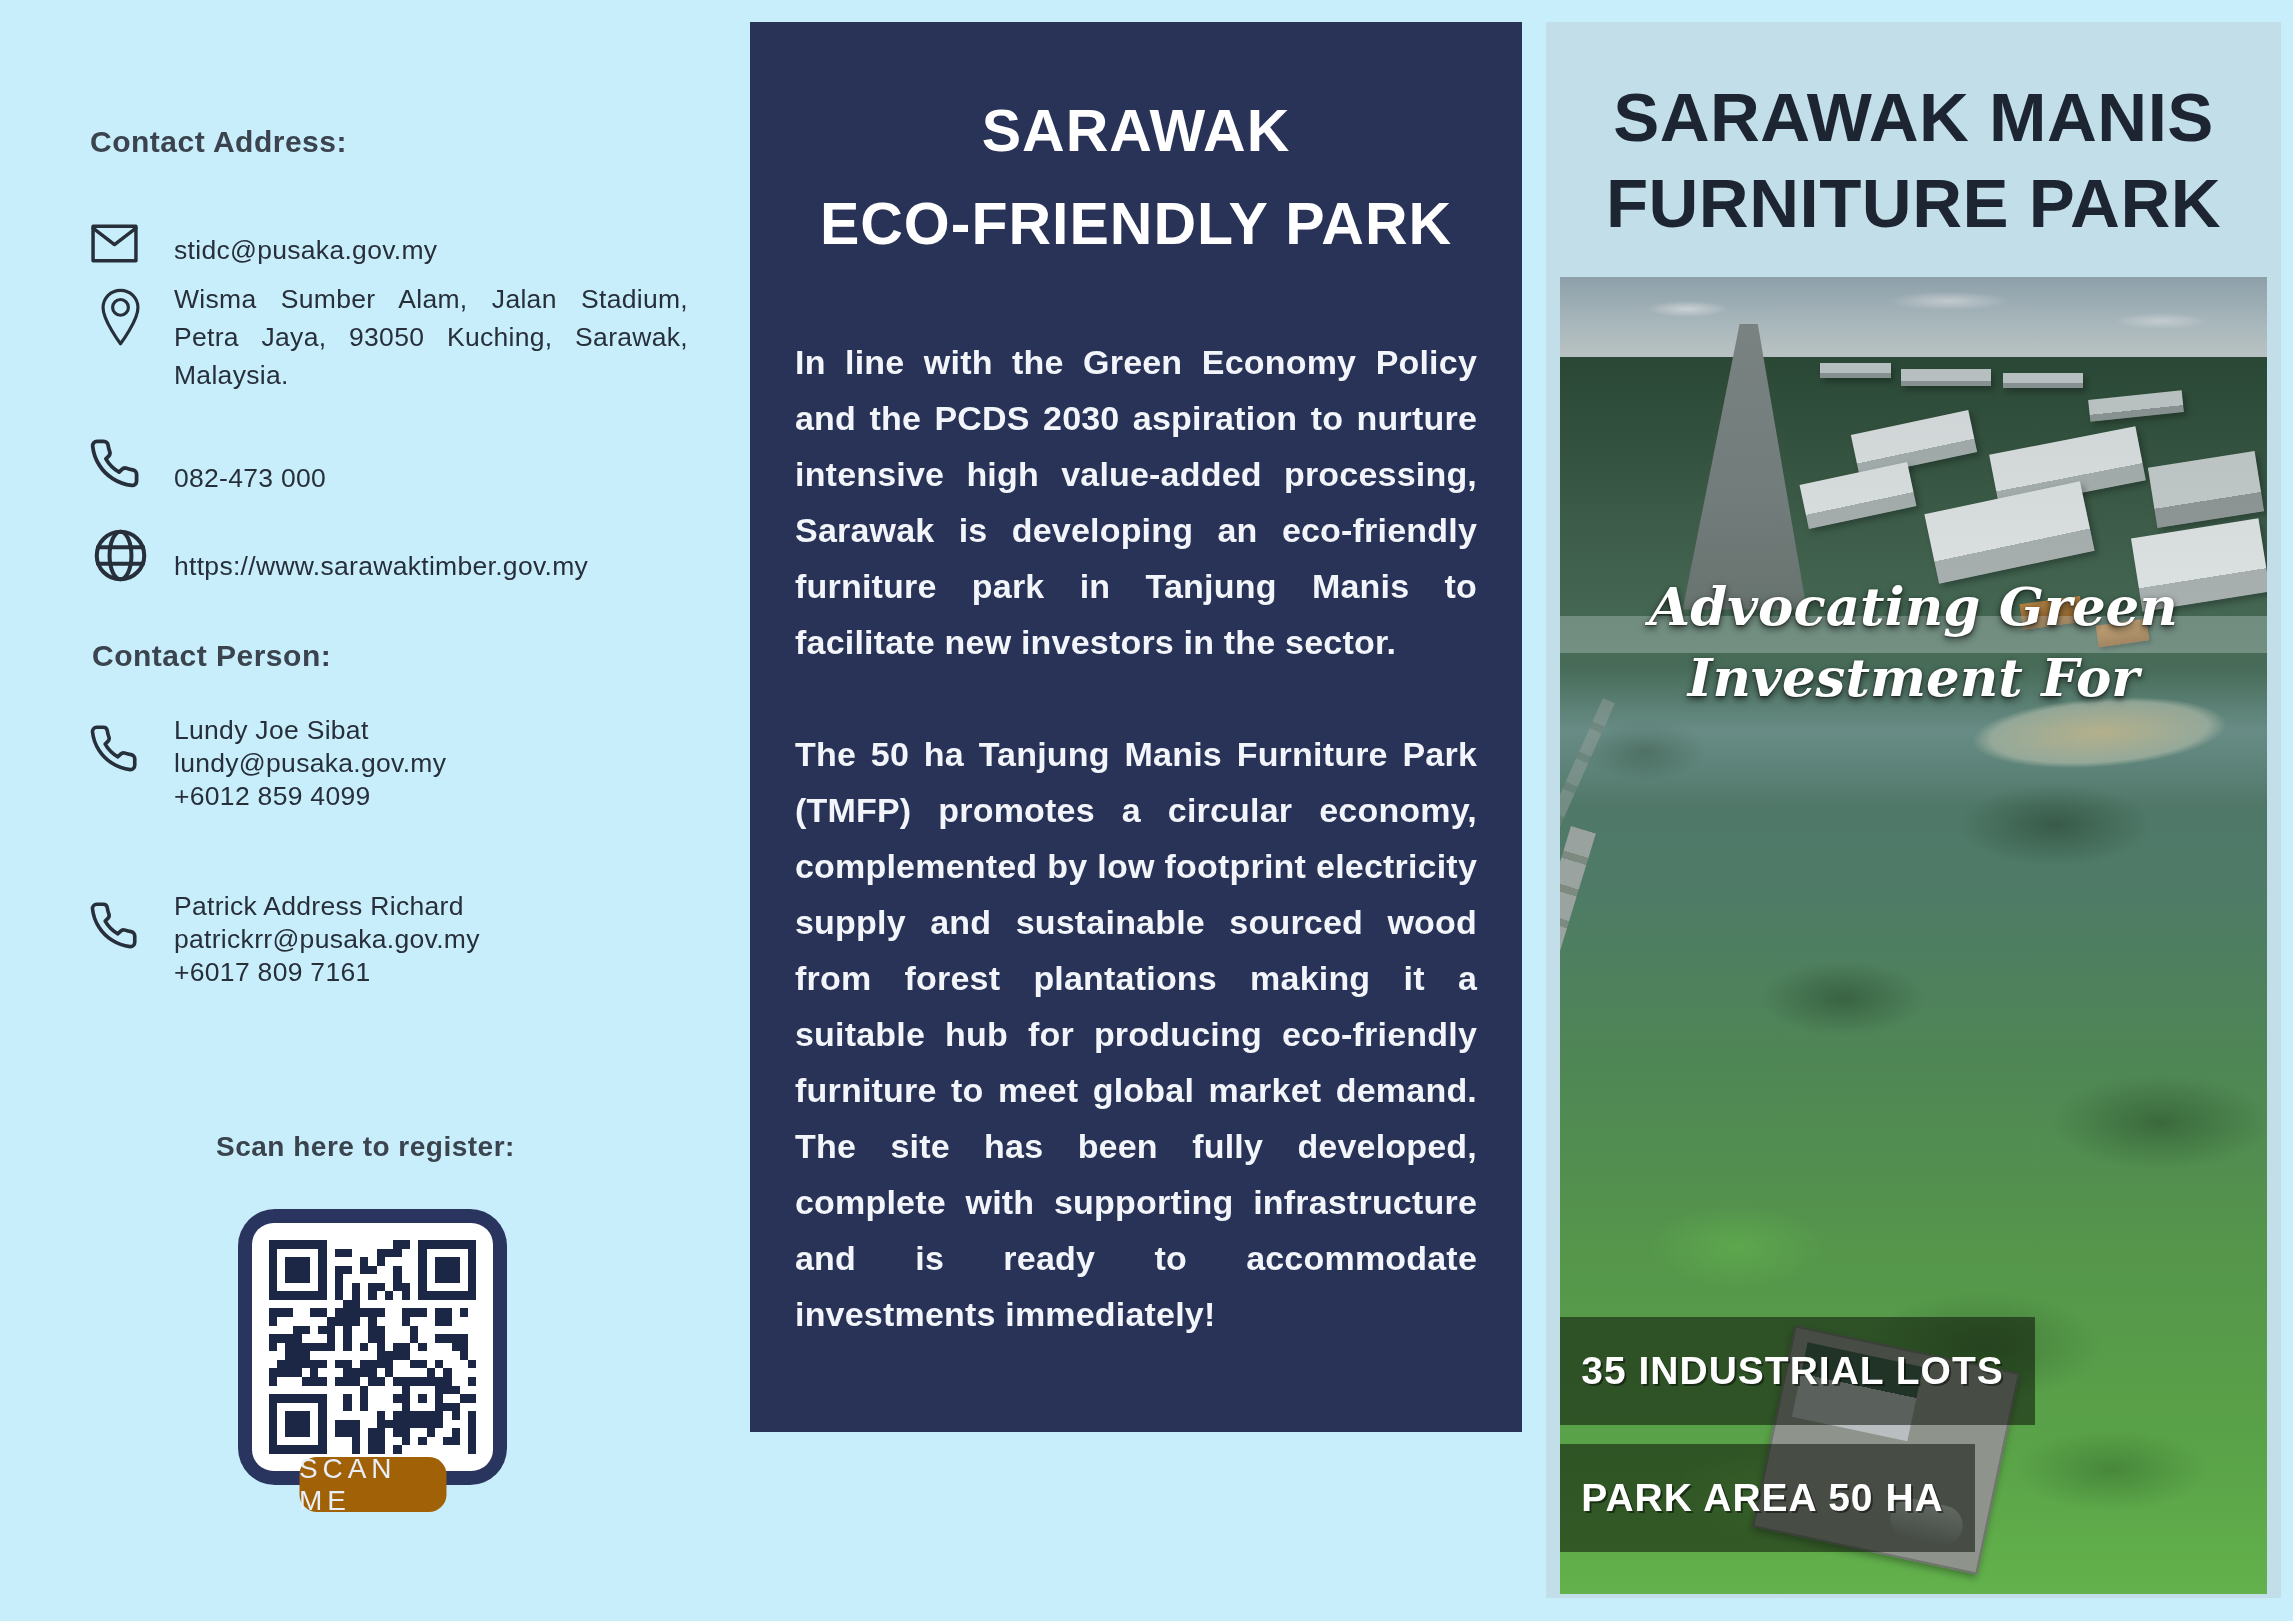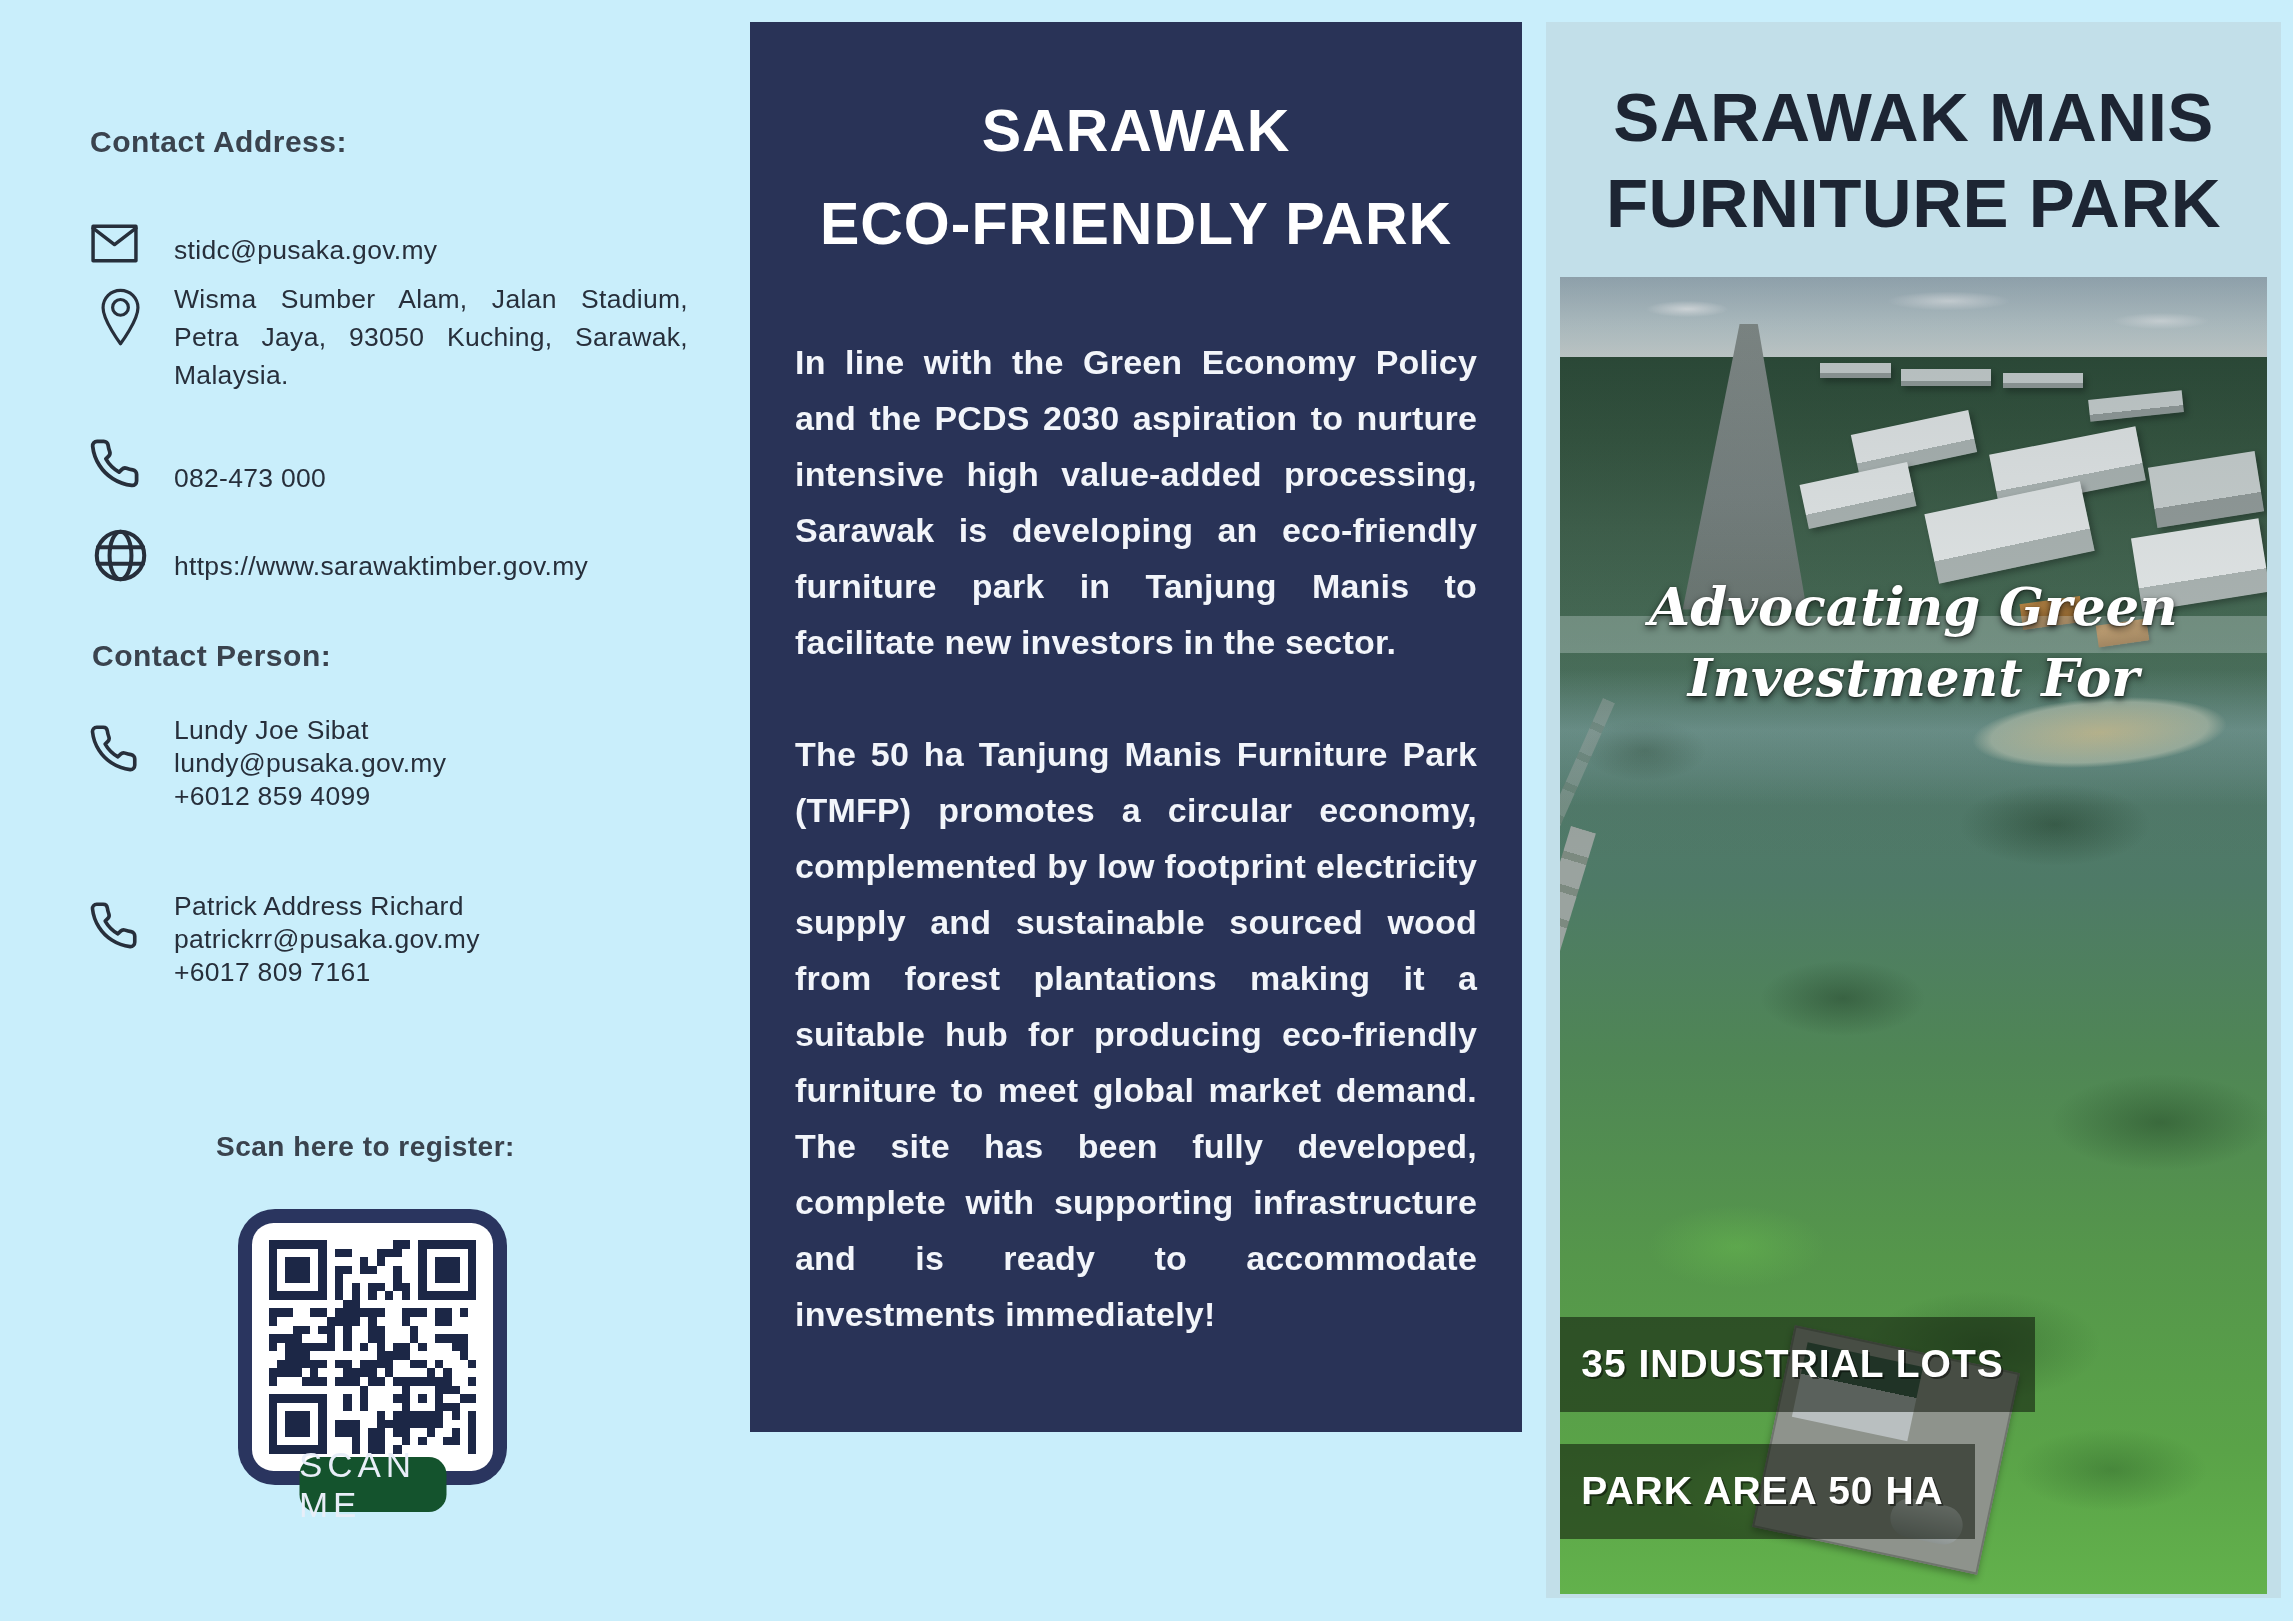--- a/index.html
+++ b/index.html
@@ -17,22 +17,22 @@
   .lperson div { line-height:33px; }
 
   .qr-outer { position:absolute; left:238px; top:1209px; width:269px; height:276px;
               background:#2a355f; border-radius:37px; }
   .qr-inner { position:absolute; left:13.7px; top:13.7px; right:13.7px; bottom:13.7px;
               background:#ffffff; border-radius:21.6px; display:flex; align-items:center; justify-content:center; }
   #qr-grid { display:grid; grid-template-columns:repeat(25,1fr); grid-template-rows:repeat(25,1fr);
              width:208px; height:214px; }
   #qr-grid .qm { background:#1c2746; }
   .scan-pill { position:absolute; left:50%; bottom:-27.4px; transform:translateX(-50%);
-               width:147px; height:55px; background:#14532d; border-radius:17.6px;
-               color:#e8eef8; font-size:35px; font-weight:400; letter-spacing:4.9px;
+               width:147px; height:55px; background:#a16207; border-radius:17.6px;
+               color:#e8eef8; font-size:28px; font-weight:400; letter-spacing:4.9px;
                display:flex; align-items:center; justify-content:center; }
 
   
   .panel-mid { position:absolute; left:750px; top:21.6px; width:772px; height:1410px;
                background:#293357; padding:0 45px; }
   .mid-title { margin-top:63px; text-align:center; color:#ffffff; font-size:59px;
                font-weight:700; line-height:93px; letter-spacing:1px; }
   .mid-title span { display:block; white-space:nowrap; }
   .mid-para { color:#f2f5fa; font-size:34px; font-weight:700; line-height:56px;
               text-align:justify; letter-spacing:0.2px; }
@@ -91,21 +91,21 @@
             background:rgba(230,242,246,.28); z-index:5; }
   .ph-track { position:absolute; background:repeating-linear-gradient(180deg,#9aa39f 0 25.5px,#7c8a80 25.5px 33px);
             transform-origin:top left; }
   .compound { position:absolute; left:211px; top:1070px; width:230px; height:206px;
             background:#8e938c; border:2.9px solid #6f756d; transform:rotate(12deg);
             box-shadow:0 3.9px 7.8px rgba(0,0,0,.3); }
   .compound .bld { position:absolute; left:13.7px; top:11.8px; width:118px; height:76px;
             background:linear-gradient(180deg,#39594a 42%,#b9bfc0 42%); }
   .compound .tank { position:absolute; right:21.6px; bottom:19.6px; width:73px; height:39px;
             background:linear-gradient(180deg,#c7cccb,#8d9492); border-radius:19.6px; }
-  .ph-stat { position:absolute; left:0; height:95px; background:rgba(12,20,10,.55);
+  .ph-stat { position:absolute; left:0; height:108px; background:rgba(12,20,10,.55);
             display:inline-flex; align-items:center; padding:0 31px 0 21.6px; z-index:7;
             color:#ffffff; font-size:39px; font-weight:700; letter-spacing:1px; white-space:nowrap;
             text-shadow:2px 2px 0 rgba(0,0,0,.45); }
   .ph-stat.s1 { top:1040px; }
   .ph-stat.s2 { top:1167px; }
   .ph-tone { position:absolute; inset:0; background:linear-gradient(180deg, rgba(20,40,55,.18), rgba(20,40,55,0) 45%); pointer-events:none; }
 </style>
 </head>
 <body>
 

